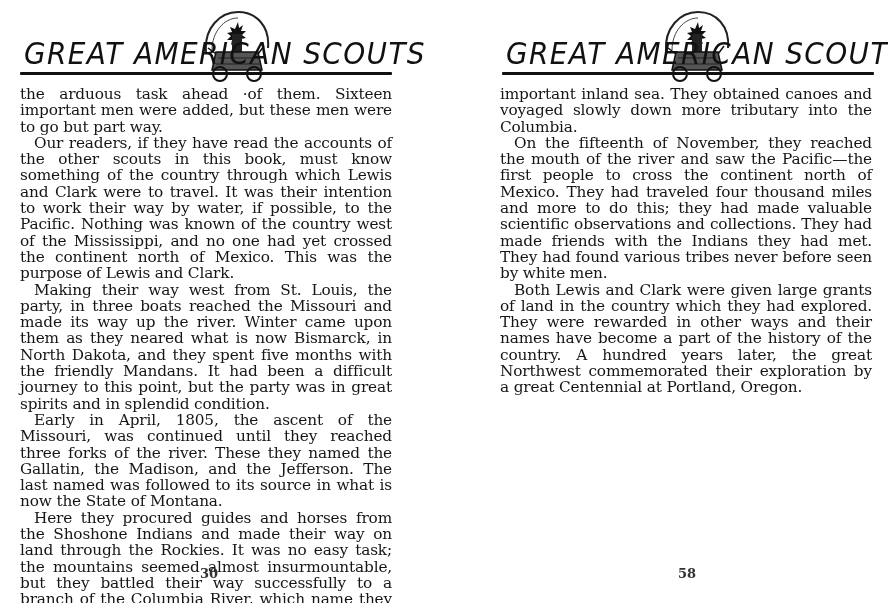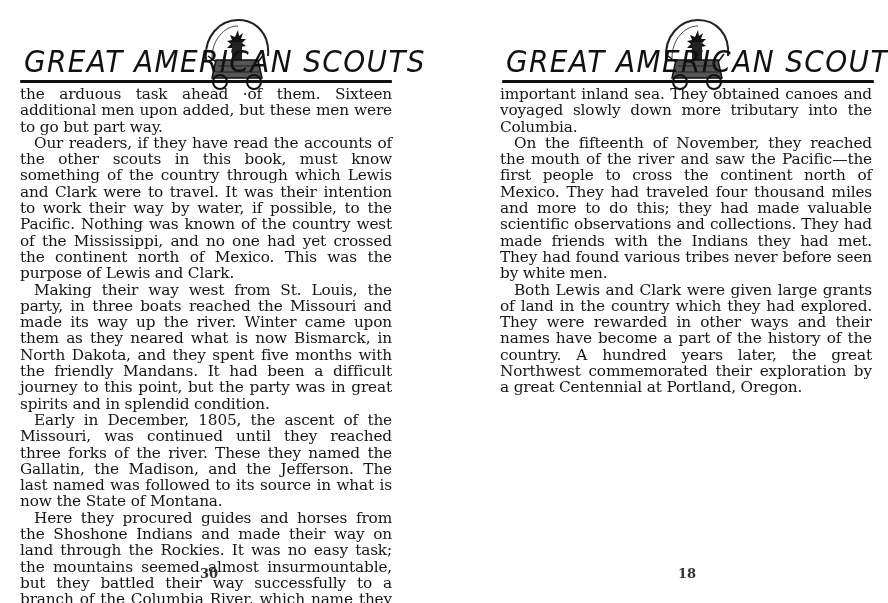--- a/index.html
+++ b/index.html
@@ -4,21 +4,21 @@
 <style>
   html, body { margin:0; padding:0; }
   body {
     width:888px; height:603px; background:#ffffff; position:relative; overflow:hidden;
     font-family: "DejaVu Serif", "Liberation Serif", serif; color:#1a1a1a;
   }
   .page { position:absolute; top:0; height:603px; }
   .page.left { left:0; width:420px; }
   .page.right { left:460px; width:428px; }
 
-  .header { position:absolute; top:16px; height:74px; }
+  .header { position:absolute; top:8px; height:74px; }
   .page.left .header { left:20px; width:372px; }
   .page.right .header { left:42px; width:372px; }
   .header-title {
     position:absolute; left:4px; right:0; top:30px;
     font-family: "DejaVu Sans", sans-serif; font-style:italic; font-weight:normal;
     font-size:30px; letter-spacing:1.5px; line-height:32px; color:#111;
     white-space:nowrap; transform:scaleX(0.93); transform-origin:left center;
   }
   .header-rule { position:absolute; left:0; right:0; top:64px; height:3px; background:#111; border-radius:1px; }
   .header-emblem { position:absolute; top:0px; width:76px; height:76px; }
@@ -57,24 +57,24 @@
       <path d="M20 50 L58 50 M18 56 L62 56" stroke="#222" stroke-width="1"></path>
       <circle cx="22" cy="66" r="7" fill="none" stroke="#111" stroke-width="2"></circle>
       <circle cx="56" cy="66" r="7" fill="none" stroke="#111" stroke-width="2"></circle>
       <path d="M10 40 l8 6 M66 38 l-6 8" stroke="#111" stroke-width="1.5"></path>
     </svg>
     <div class="header-title">GREAT AMERICAN SCOUTS</div>
     <div class="header-rule"></div>
   </div>
 
   <div class="text">
-    <p class="cont">the arduous task ahead ·of them.  Sixteen additional men upon added, but these men were to go but part way.</p>
+    <p class="cont">the arduous task ahead ·of them.  Sixteen important men were added, but these men were to go but part way.</p>
     <p>Our readers, if they have read the accounts of the other scouts in this book, must know something of the country through which Lewis and Clark were to travel.  It was their intention to work their way by water, if possible, to the Pacific.  Nothing was known of the country west of the Mississippi, and no one had yet crossed the continent north of Mexico.  This was the purpose of Lewis and Clark.</p>
     <p>Making their way west from St. Louis, the party, in three boats reached the Missouri and made its way up the river.  Winter came upon them as they neared what is now Bismarck, in North Dakota, and they spent five months with the friendly Mandans.  It had been a difficult journey to this point, but the party was in great spirits and in splendid condition.</p>
-    <p>Early in December, 1805, the ascent of the Missouri, was continued until they reached three forks of the river.  These they named the Gallatin, the Madison, and the Jefferson.  The last named was followed to its source in what is now the State of Montana.</p>
+    <p>Early in April, 1805, the ascent of the Missouri, was continued until they reached three forks of the river.  These they named the Gallatin, the Madison, and the Jefferson.  The last named was followed to its source in what is now the State of Montana.</p>
     <p>Here they procured guides and horses from the Shoshone Indians and made their way on land through the Rockies.  It was no easy task; the mountains seemed almost insurmountable, but they battled their way successfully to a branch of the Columbia River, which name they gave to this</p>
   </div>
 
   <div class="page-number">30</div>
 </div>
 
 <div class="page right">
   <div class="header">
     <svg class="header-emblem" viewBox="0 0 76 76">
       <path d="M8 44 C6 20 22 4 40 4 C58 4 72 18 70 40" fill="none" stroke="#222" stroke-width="2"></path>
@@ -90,14 +90,14 @@
     <div class="header-title">GREAT AMERICAN SCOUTS</div>
     <div class="header-rule"></div>
   </div>
 
   <div class="text">
     <p class="cont">important inland sea.  They obtained canoes and voyaged slowly down more tributary into the Columbia.</p>
     <p>On the fifteenth of November, they reached the mouth of the river and saw the Pacific—the first people to cross the continent north of Mexico.  They had traveled four thousand miles and more to do this; they had made valuable scientific observations and collections. They had made friends with the Indians they had met.  They had found various tribes never before seen by white men.</p>
     <p>Both Lewis and Clark were given large grants of land in the country which they had explored. They were rewarded in other ways and their names have become a part of the history of the country. A hundred years later, the great Northwest commemorated their exploration by a great Centennial at Portland, Oregon.</p>
   </div>
 
-  <div class="page-number">18</div>
+  <div class="page-number">58</div>
 </div>
 
 </body></html>

